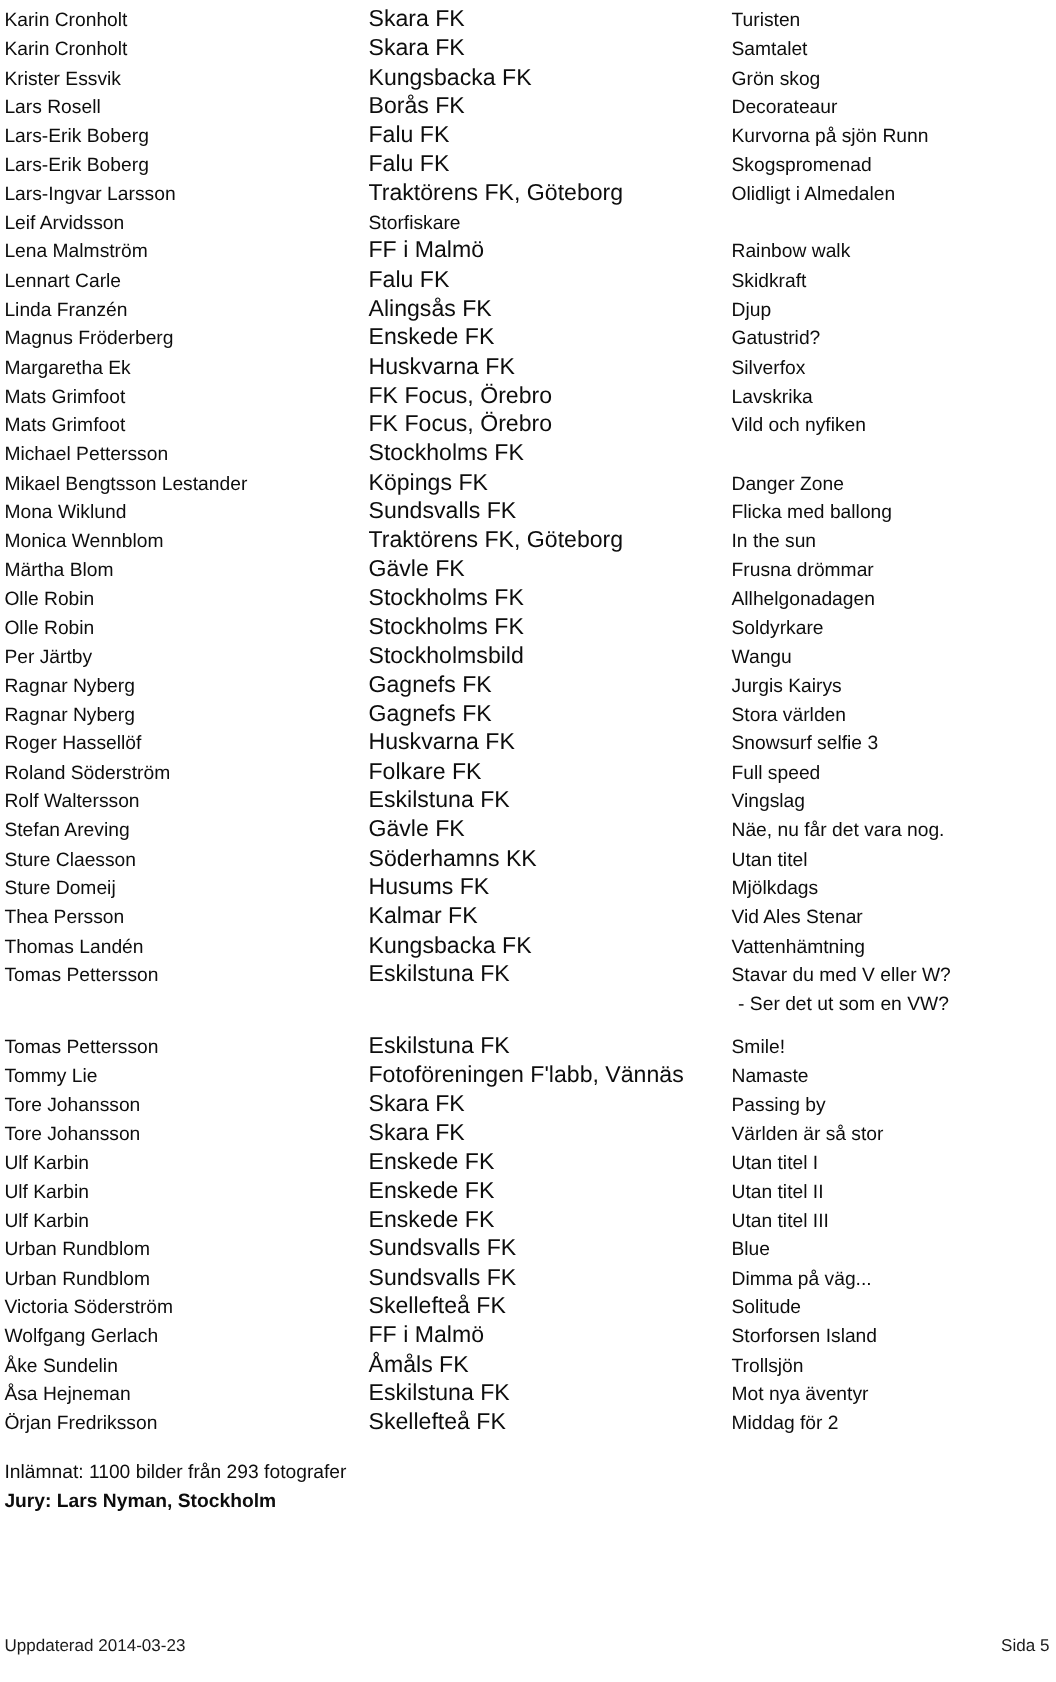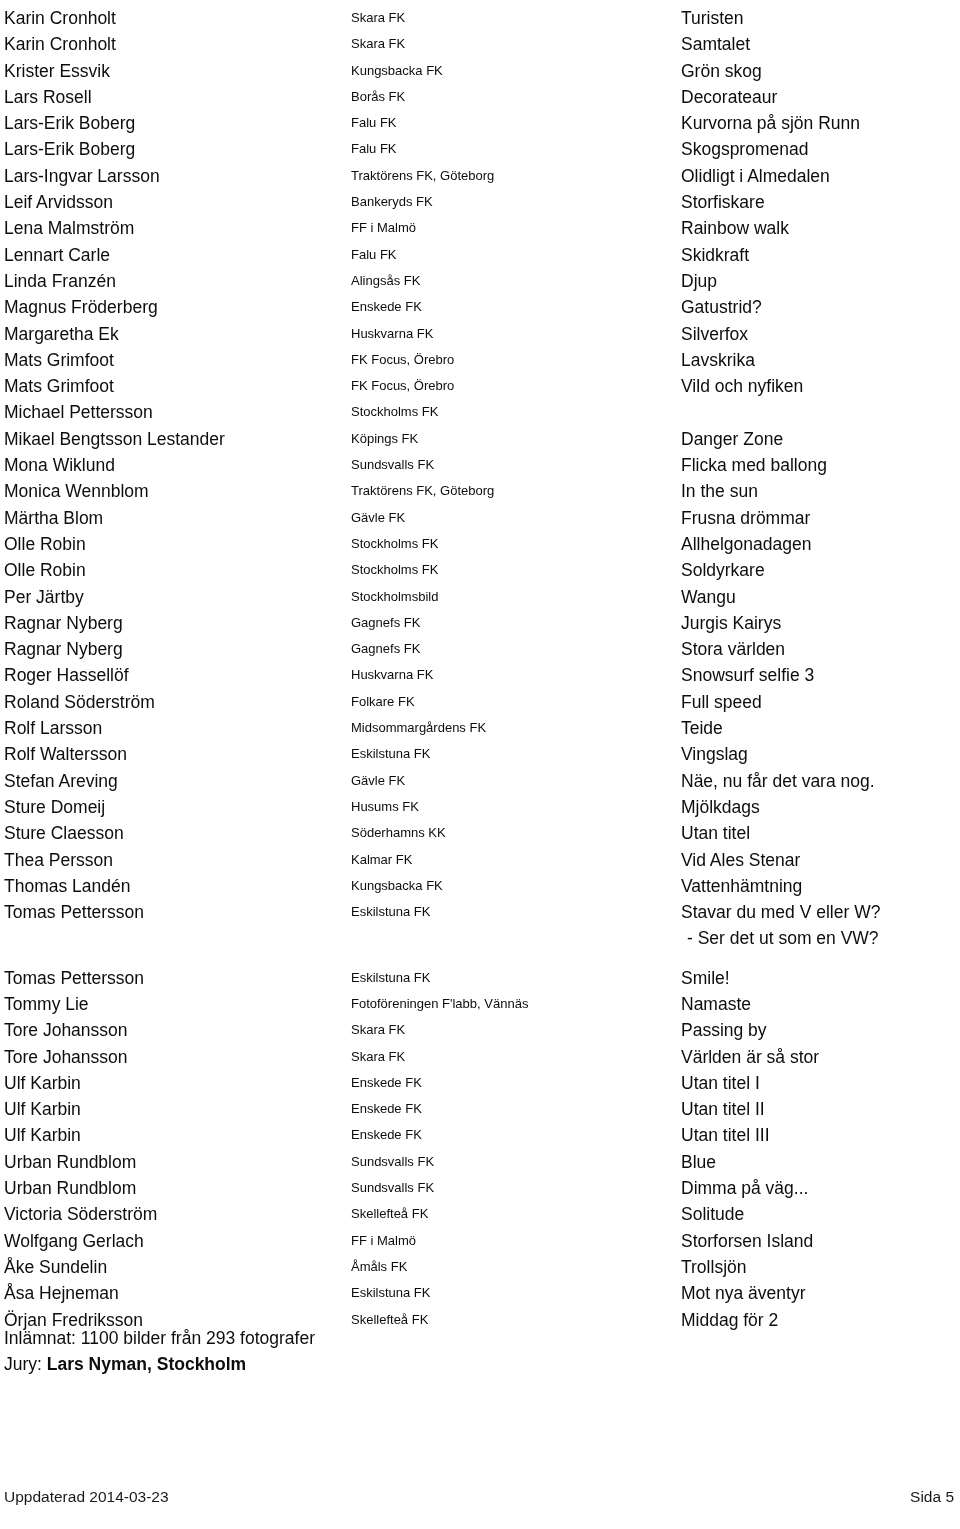--- a/index.html
+++ b/index.html
@@ -42,23 +42,22 @@
   }
   .col-photographer {
     width: 331px;
     flex: 0 0 331px;
     font-size: 17.5px;
     line-height: 26.3px;
   }
   .col-club {
     width: 330px;
     flex: 0 0 330px;
-    font-size: 13px;
+    font-size: 21px;
     line-height: 26.3px;
-    margin-left: 16px;
   }
   .col-title {
     flex: 1 1 auto;
     font-size: 17.5px;
     line-height: 26.3px;
   }
   .row.continuation .col-title {
     padding-left: 6px;
   }
 
@@ -67,21 +66,21 @@
     position: absolute;
     left: 4px;
     top: 1325px;
     width: 700px;
   }
   .summary-line {
     font-size: 17.5px;
     line-height: 26.3px;
     white-space: nowrap;
   }
-  .summary-line .jury-label { font-weight: 400; }
+  .summary-line .jury-label { font-weight: 700; }
   .summary-line .jury-name  { font-weight: bold; }
   .summary-line .jury-city  { font-weight: 700; }
 
   
   .footer {
     position: absolute;
     left: 4px;
     right: 6px;
     top: 1486px;
     display: flex;
@@ -129,21 +128,20 @@
         <div class="col-club">Falu FK</div>
         <div class="col-title">Skogspromenad</div>
       </div>
       <div class="row">
         <div class="col-photographer">Lars-Ingvar Larsson</div>
         <div class="col-club">Traktörens FK, Göteborg</div>
         <div class="col-title">Olidligt i Almedalen</div>
       </div>
       <div class="row">
         <div class="col-photographer">Leif Arvidsson</div>
-        <div class="col-club">Bankeryds FK</div>
         <div class="col-title">Storfiskare</div>
       </div>
       <div class="row">
         <div class="col-photographer">Lena Malmström</div>
         <div class="col-club">FF i Malmö</div>
         <div class="col-title">Rainbow walk</div>
       </div>
       <div class="row">
         <div class="col-photographer">Lennart Carle</div>
         <div class="col-club">Falu FK</div>
@@ -227,43 +225,38 @@
         <div class="col-photographer">Roger Hassellöf</div>
         <div class="col-club">Huskvarna FK</div>
         <div class="col-title">Snowsurf selfie 3</div>
       </div>
       <div class="row">
         <div class="col-photographer">Roland Söderström</div>
         <div class="col-club">Folkare FK</div>
         <div class="col-title">Full speed</div>
       </div>
       <div class="row">
-        <div class="col-photographer">Rolf Larsson</div>
-        <div class="col-club">Midsommargårdens FK</div>
-        <div class="col-title">Teide</div>
-      </div>
-      <div class="row">
         <div class="col-photographer">Rolf Waltersson</div>
         <div class="col-club">Eskilstuna FK</div>
         <div class="col-title">Vingslag</div>
       </div>
       <div class="row">
         <div class="col-photographer">Stefan Areving</div>
         <div class="col-club">Gävle FK</div>
         <div class="col-title">Näe, nu får det vara nog.</div>
       </div>
       <div class="row">
+        <div class="col-photographer">Sture Claesson</div>
+        <div class="col-club">Söderhamns KK</div>
+        <div class="col-title">Utan titel</div>
+      </div>
+      <div class="row">
         <div class="col-photographer">Sture Domeij</div>
         <div class="col-club">Husums FK</div>
         <div class="col-title">Mjölkdags</div>
-      </div>
-      <div class="row">
-        <div class="col-photographer">Sture Claesson</div>
-        <div class="col-club">Söderhamns KK</div>
-        <div class="col-title">Utan titel</div>
       </div>
       <div class="row">
         <div class="col-photographer">Thea Persson</div>
         <div class="col-club">Kalmar FK</div>
         <div class="col-title">Vid Ales Stenar</div>
       </div>
       <div class="row">
         <div class="col-photographer">Thomas Landén</div>
         <div class="col-club">Kungsbacka FK</div>
         <div class="col-title">Vattenhämtning</div>

